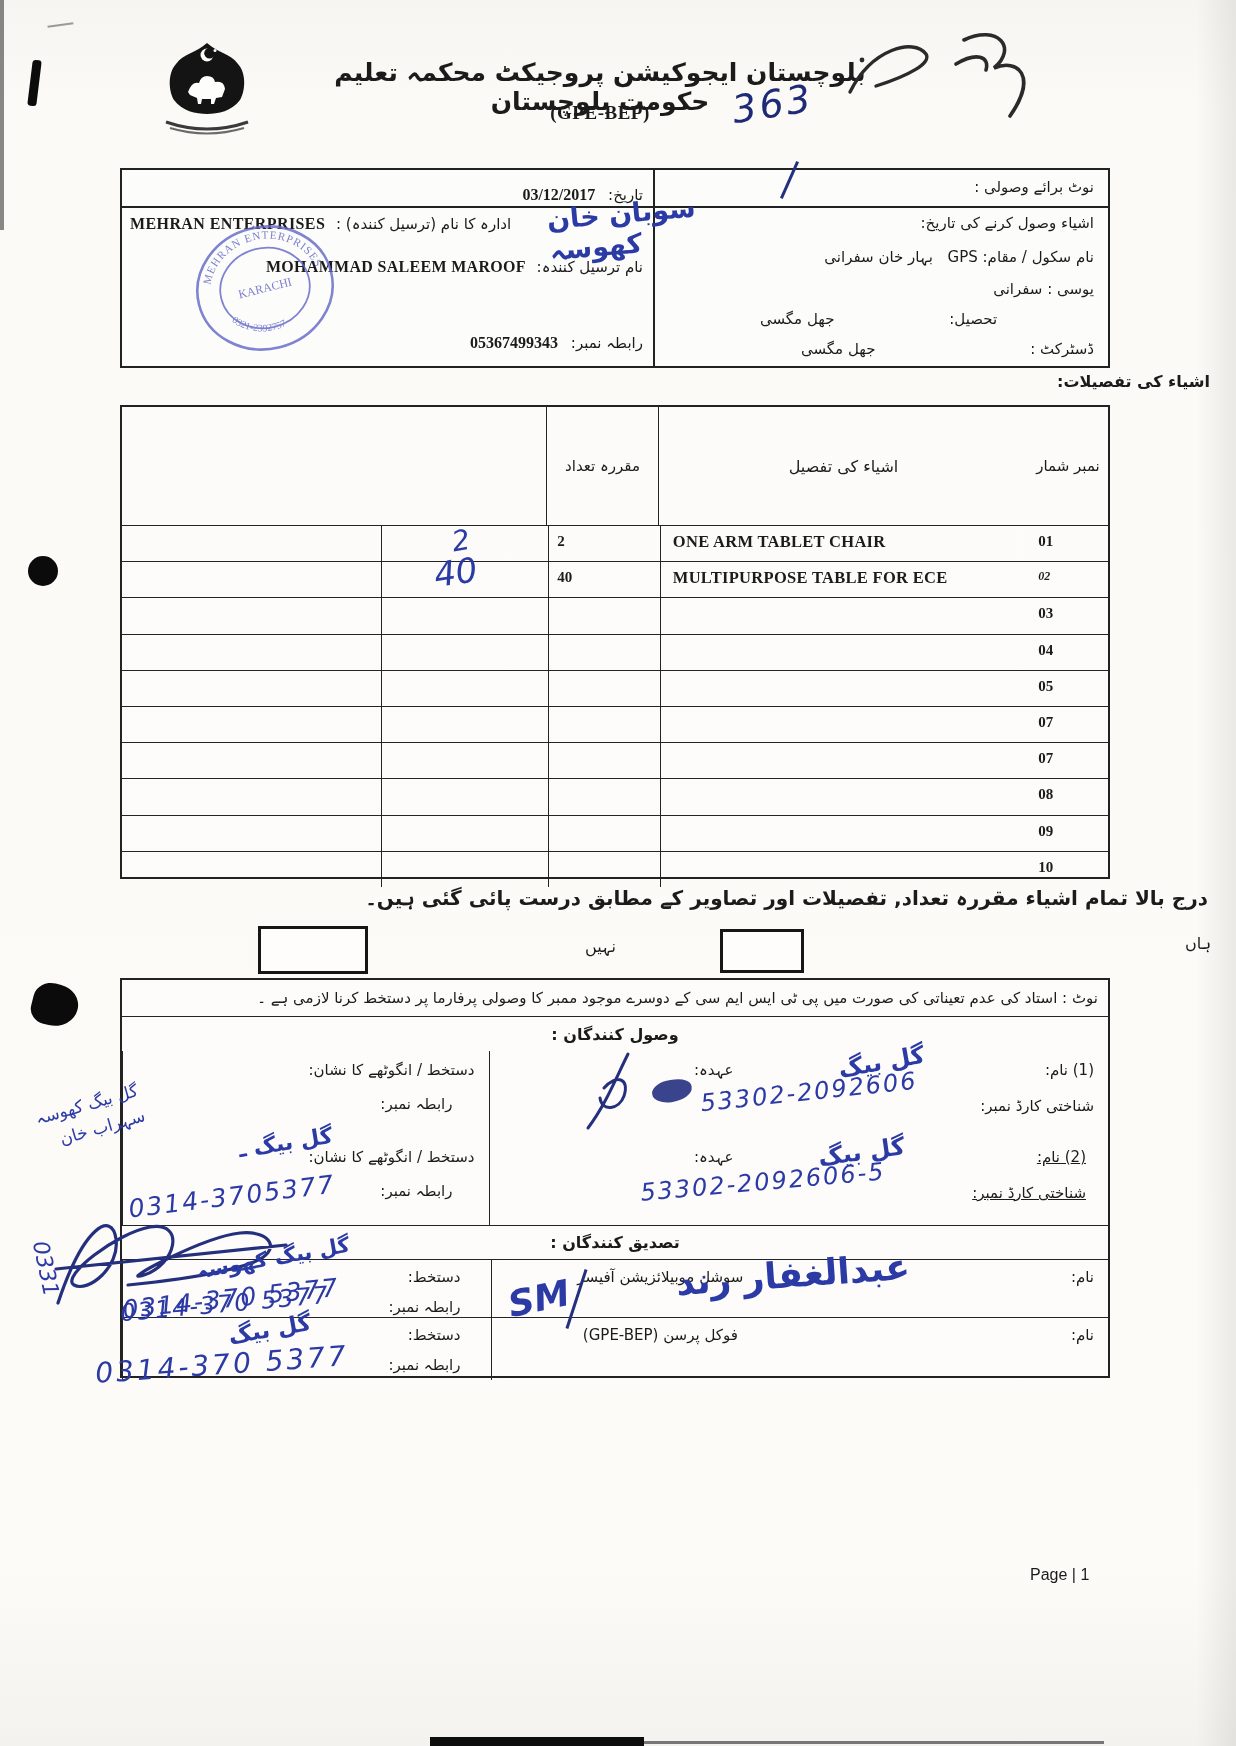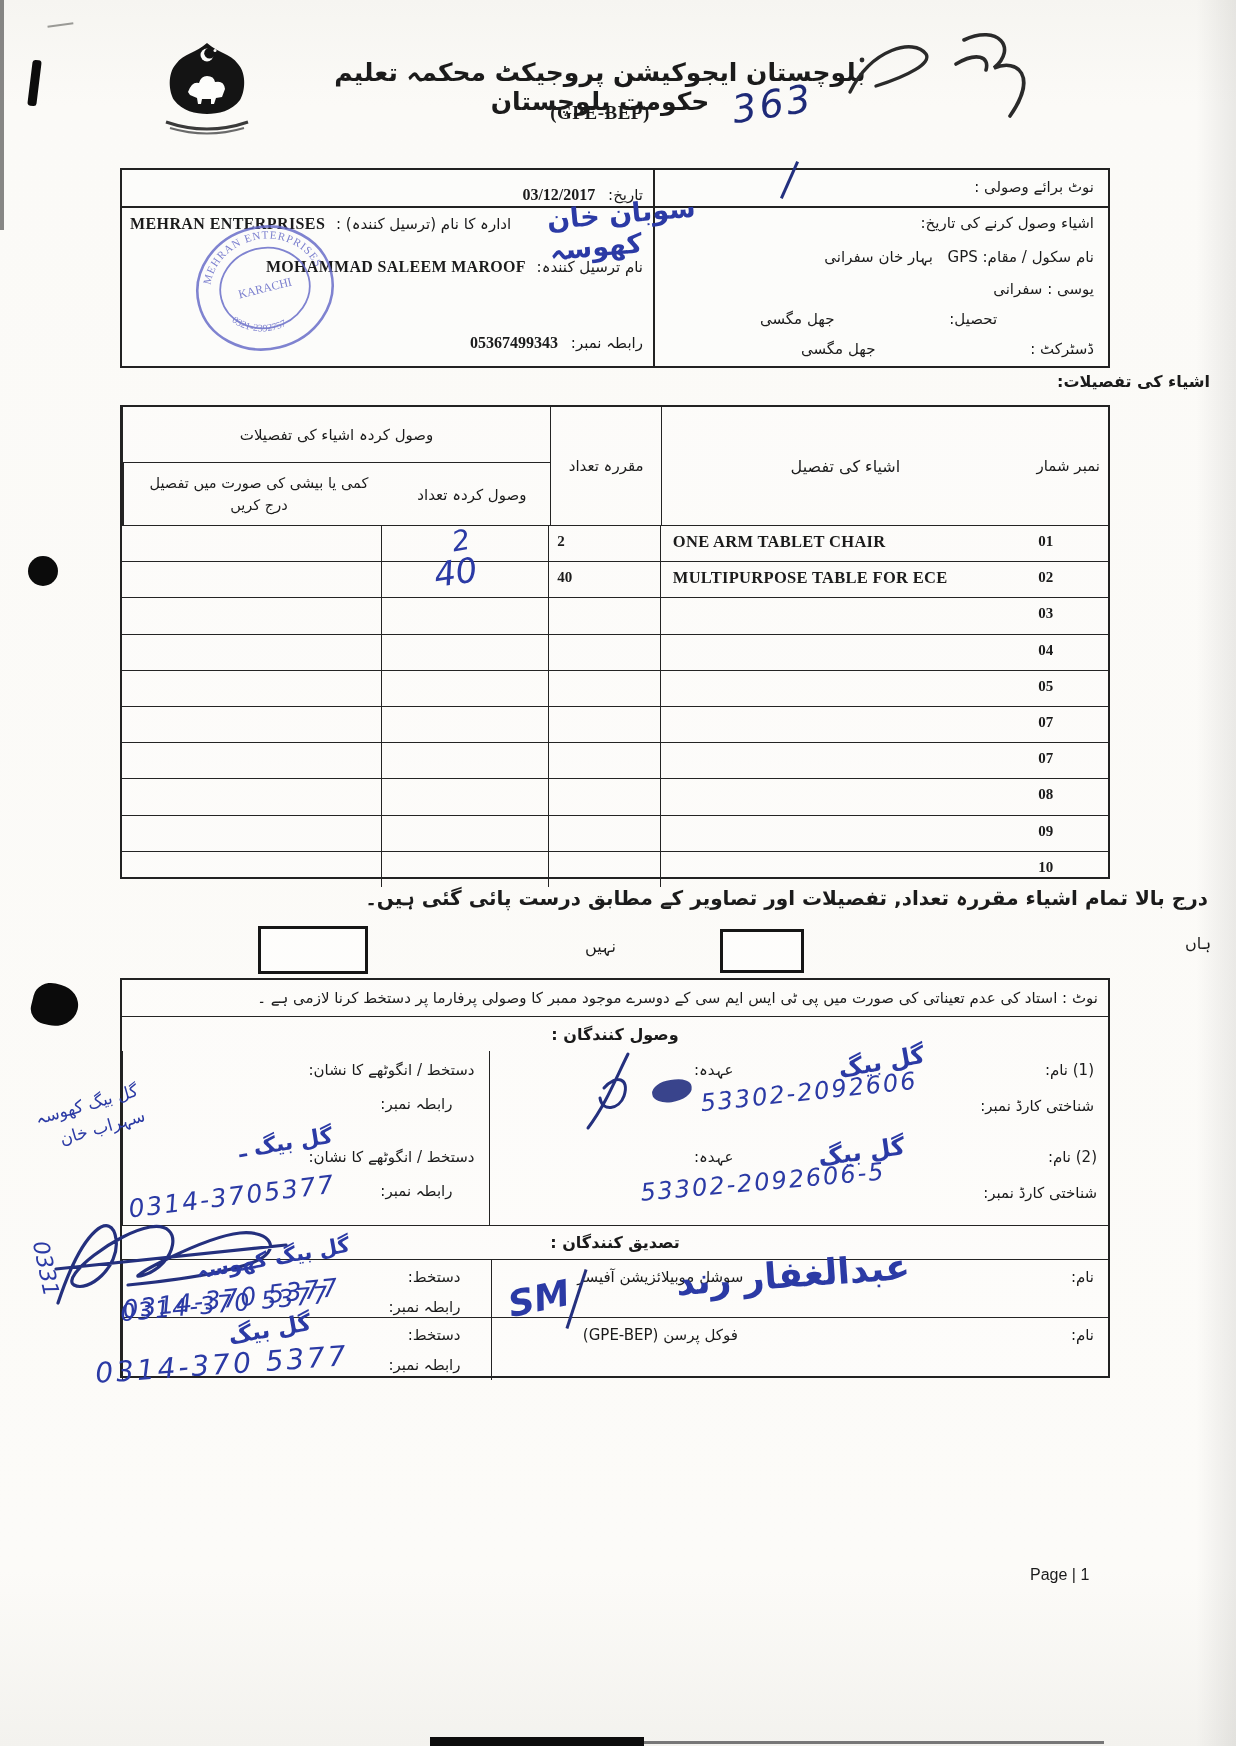--- a/index.html
+++ b/index.html
@@ -122,44 +122,31 @@
     <div style="display:flex;height:118px;">
       <div class="it-cell ur tc" style="width:80px;display:flex;align-items:center;justify-content:center;font-size:15px;">
         <span>نمبر شمار</span>
       </div>
       <div class="it-cell cellL ur tc" style="width:370px;display:flex;align-items:center;justify-content:center;font-size:16px;">
         <span>اشیاء کی تفصیل</span>
       </div>
       <div class="it-cell cellL ur tc" style="width:112px;display:flex;align-items:center;justify-content:center;font-size:15px;">
         <span>مقررہ تعداد</span>
       </div>
-      <div class="it-cell cellL" style="width:428px;">
-        <div class="ur tc" style="height:55px;display:flex;align-items:center;justify-content:center;border-bottom:1.6px solid #242424;font-size:15px;">
-          <span>وصول کردہ اشیاء کی تفصیلات</span>
-        </div>
-        <div style="display:flex;height:63px;">
-          <div class="ur tc" style="width:168px;display:flex;align-items:center;justify-content:center;font-size:15px;">
-            <span>وصول کردہ تعداد</span>
-          </div>
-          <div class="cellL ur tc" style="width:260px;display:flex;align-items:center;justify-content:center;font-size:14.5px;line-height:1.45;padding:0 14px;">
-            <span>کمی یا بیشی کی صورت میں تفصیل درج کریں</span>
-          </div>
-        </div>
-      </div>
     </div>
 
     <div class="it-row rowT">
       <div class="it-cell en" dir="ltr" style="width:80px;padding:7px 0 0 10px;font-size:15px;font-weight:bold;">01</div>
       <div class="it-cell cellL en" dir="ltr" style="width:370px;padding:6px 0 0 12px;font-size:16.5px;font-weight:600;letter-spacing:.3px;">ONE ARM TABLET CHAIR</div>
       <div class="it-cell cellL en" dir="ltr" style="width:112px;padding:7px 0 0 8px;font-size:15px;font-weight:bold;">2</div>
       <div class="it-cell cellL" style="width:168px;"></div>
       <div class="it-cell" style="width:260px;"></div>
     </div>
     <div class="it-row rowT">
-      <div class="it-cell en" dir="ltr" style="width:80px;padding:7px 0 0 10px;font-size:15px;font-weight:bold;">02</div>
+      <div class="it-cell en" dir="ltr" style="width:80px;padding:7px 0 0 10px;font-size:12px;font-weight:bold;font-style:italic;">02</div>
       <div class="it-cell cellL en" dir="ltr" style="width:370px;padding:6px 0 0 12px;font-size:16.5px;font-weight:600;letter-spacing:.3px;">MULTIPURPOSE TABLE FOR ECE</div>
       <div class="it-cell cellL en" dir="ltr" style="width:112px;padding:7px 0 0 8px;font-size:15px;font-weight:bold;">40</div>
       <div class="it-cell cellL" style="width:168px;"></div>
       <div class="it-cell" style="width:260px;"></div>
     </div>
     <div class="it-row rowT">
       <div class="it-cell en" dir="ltr" style="width:80px;padding:7px 0 0 10px;font-size:15px;font-weight:bold;">03</div>
       <div class="it-cell cellL" style="width:370px;"></div>
       <div class="it-cell cellL" style="width:112px;"></div>
       <div class="it-cell cellL" style="width:168px;"></div>
@@ -241,21 +228,21 @@
       <div class="cellL ur" style="width:260px;padding:10px 14px 0 0;box-sizing:border-box;font-size:15px;">
         <div>عہدہ:</div>
       </div>
       <div class="cellL ur" style="width:368px;padding:10px 14px 0 0;box-sizing:border-box;font-size:15px;">
         <div>دستخط / انگوٹھے کا نشان:</div>
         <div style="margin-top:16px;margin-right:22px;">رابطہ نمبر:</div>
       </div>
     </div>
 
     <div style="display:flex;height:87px;">
-      <div class="ur" style="width:362px;padding:10px 11px 0 0;box-sizing:border-box;font-size:15px;">
+      <div class="ur" style="width:362px;padding:10px 22px 0 0;box-sizing:border-box;font-size:15px;text-decoration:underline;">
         <div>(2) نام:</div>
         <div style="margin-top:18px;">شناختی کارڈ نمبر:</div>
       </div>
       <div class="cellL ur" style="width:260px;padding:10px 14px 0 0;box-sizing:border-box;font-size:15px;">
         <div>عہدہ:</div>
       </div>
       <div class="cellL ur" style="width:368px;padding:10px 14px 0 0;box-sizing:border-box;font-size:15px;">
         <div>دستخط / انگوٹھے کا نشان:</div>
         <div style="margin-top:16px;margin-right:22px;">رابطہ نمبر:</div>
       </div>

